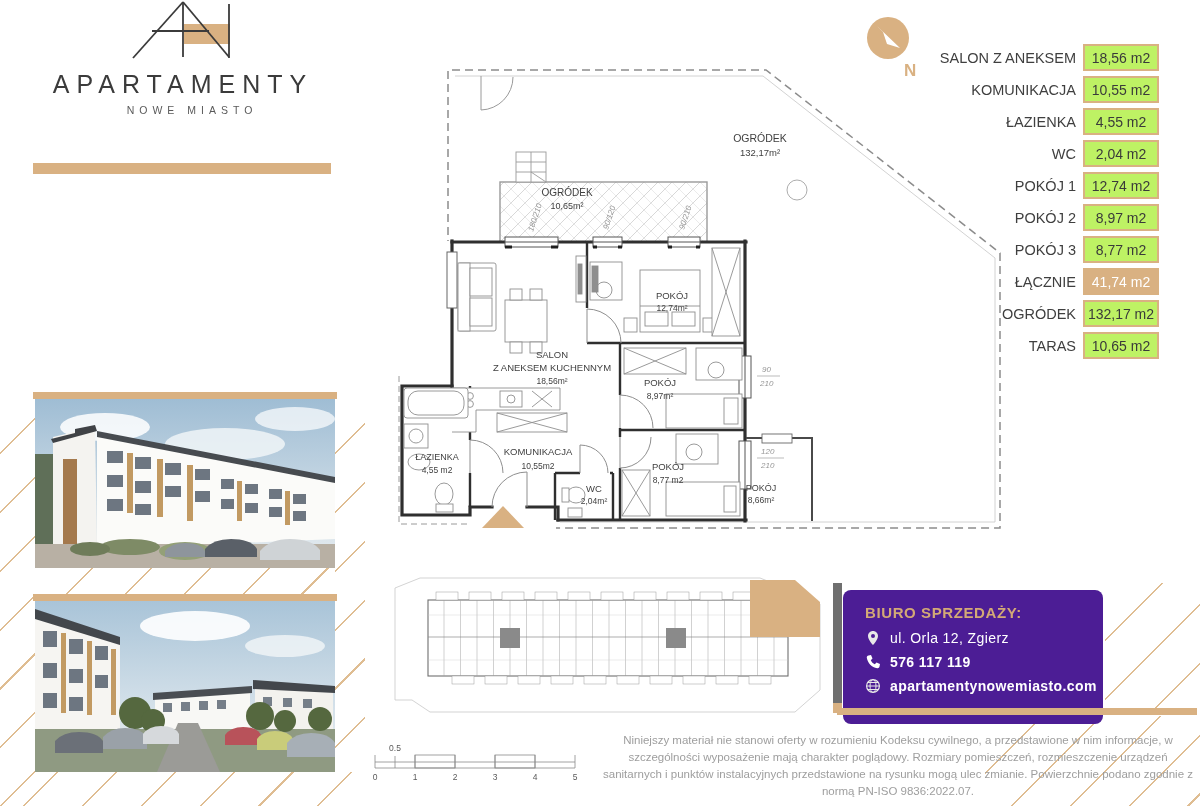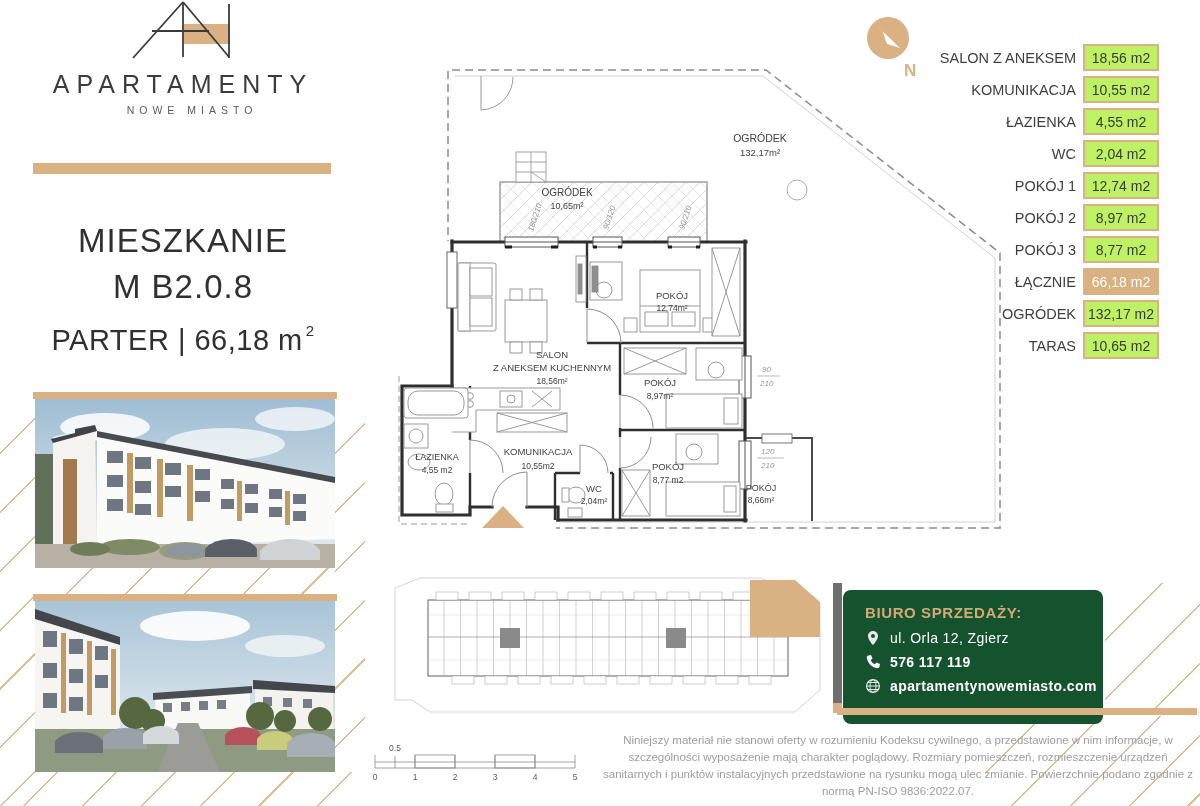--- a/index.html
+++ b/index.html
@@ -22,21 +22,21 @@
   .photo{position:absolute;left:35px;width:300px;overflow:hidden;}
   .photo-bar{position:absolute;left:33px;width:304px;height:7px;background:#d9b182;}
   
   .area-table{position:absolute;left:925px;top:44px;width:235px;}
   .at-row{display:flex;align-items:center;margin-bottom:5px;height:27px;}
   .at-label{width:151px;text-align:right;padding-right:7px;font-size:14.5px;color:#3f3f3f;white-space:nowrap;}
   .at-box{width:72px;height:23px;border:2px solid #d9b182;background:#bef264;display:flex;
     align-items:center;justify-content:center;font-size:14px;color:#3a3a3a;white-space:nowrap;}
   .at-row.hl .at-box{background:#d9b182;border-color:#d9b182;color:#fff;}
   
-  .sales-box{position:absolute;left:843px;top:590px;width:260px;height:134px;background:#14532d;
+  .sales-box{position:absolute;left:843px;top:590px;width:260px;height:134px;background:#4c1d95;
     border-radius:8px;box-sizing:border-box;padding:14px 0 0 22px;}
   .sales-title{color:#d3a976;font-weight:bold;font-size:15px;letter-spacing:.6px;margin-bottom:9px;}
   .sales-row{display:flex;align-items:center;color:#fff;font-size:14px;margin-bottom:8px;letter-spacing:.4px;}
   .sales-row .ic{width:16px;height:16px;margin-right:9px;flex:0 0 16px;}
   .sales-row.bold{font-weight:bold;}
   .tan-bar-br{position:absolute;left:837px;top:708px;width:360px;height:7px;background:#d9b182;}
   
   .disclaimer{position:absolute;left:598px;top:732px;width:600px;text-align:center;
     font-size:11.5px;line-height:17px;color:#9e9e9e;}
   
@@ -64,25 +64,20 @@
       <path d="M22,31 L79,31"></path>
       <path d="M53,2 L99,57"></path>
       <path d="M53,2 L53,57"></path>
       <path d="M99,4 L99,58"></path>
     </g>
   </svg>
   <div class="brand-name">APARTAMENTY</div>
   <div class="brand-sub">NOWE MIASTO</div>
   <div class="divider"></div>
 
-  <div class="title-block">
-    <div class="title-l1">MIESZKANIE</div>
-    <div class="title-l2">M B2.0.8</div>
-    <div class="title-l3"><span>PARTER | 66,18 m</span><sup>2</sup></div>
-  </div>
 
   <div class="photo-bar" style="top:392px;"></div>
   <div class="photo" style="top:399px;height:169px;">
     <svg width="300" height="169" viewBox="0 0 300 169">
       <defs>
         <linearGradient id="sky1" x1="0" y1="0" x2="0" y2="1">
           <stop offset="0" stop-color="#9fbdd4"></stop>
             <stop offset="1" stop-color="#e9eef1"></stop>
         </linearGradient>
       </defs>
@@ -434,21 +429,21 @@
     <div class="at-row">
         <div class="at-label">POKÓJ 2</div>
         <div class="at-box">8,97 m2</div>
       </div>
     <div class="at-row">
         <div class="at-label">POKÓJ 3</div>
         <div class="at-box">8,77 m2</div>
       </div>
     <div class="at-row hl">
         <div class="at-label">ŁĄCZNIE</div>
-        <div class="at-box">66,18 m2</div>
+        <div class="at-box">41,74 m2</div>
       </div>
     <div class="at-row">
         <div class="at-label">OGRÓDEK</div>
         <div class="at-box">132,17 m2</div>
       </div>
     <div class="at-row">
         <div class="at-label">TARAS</div>
         <div class="at-box">10,65 m2</div>
       </div>
   </div>

